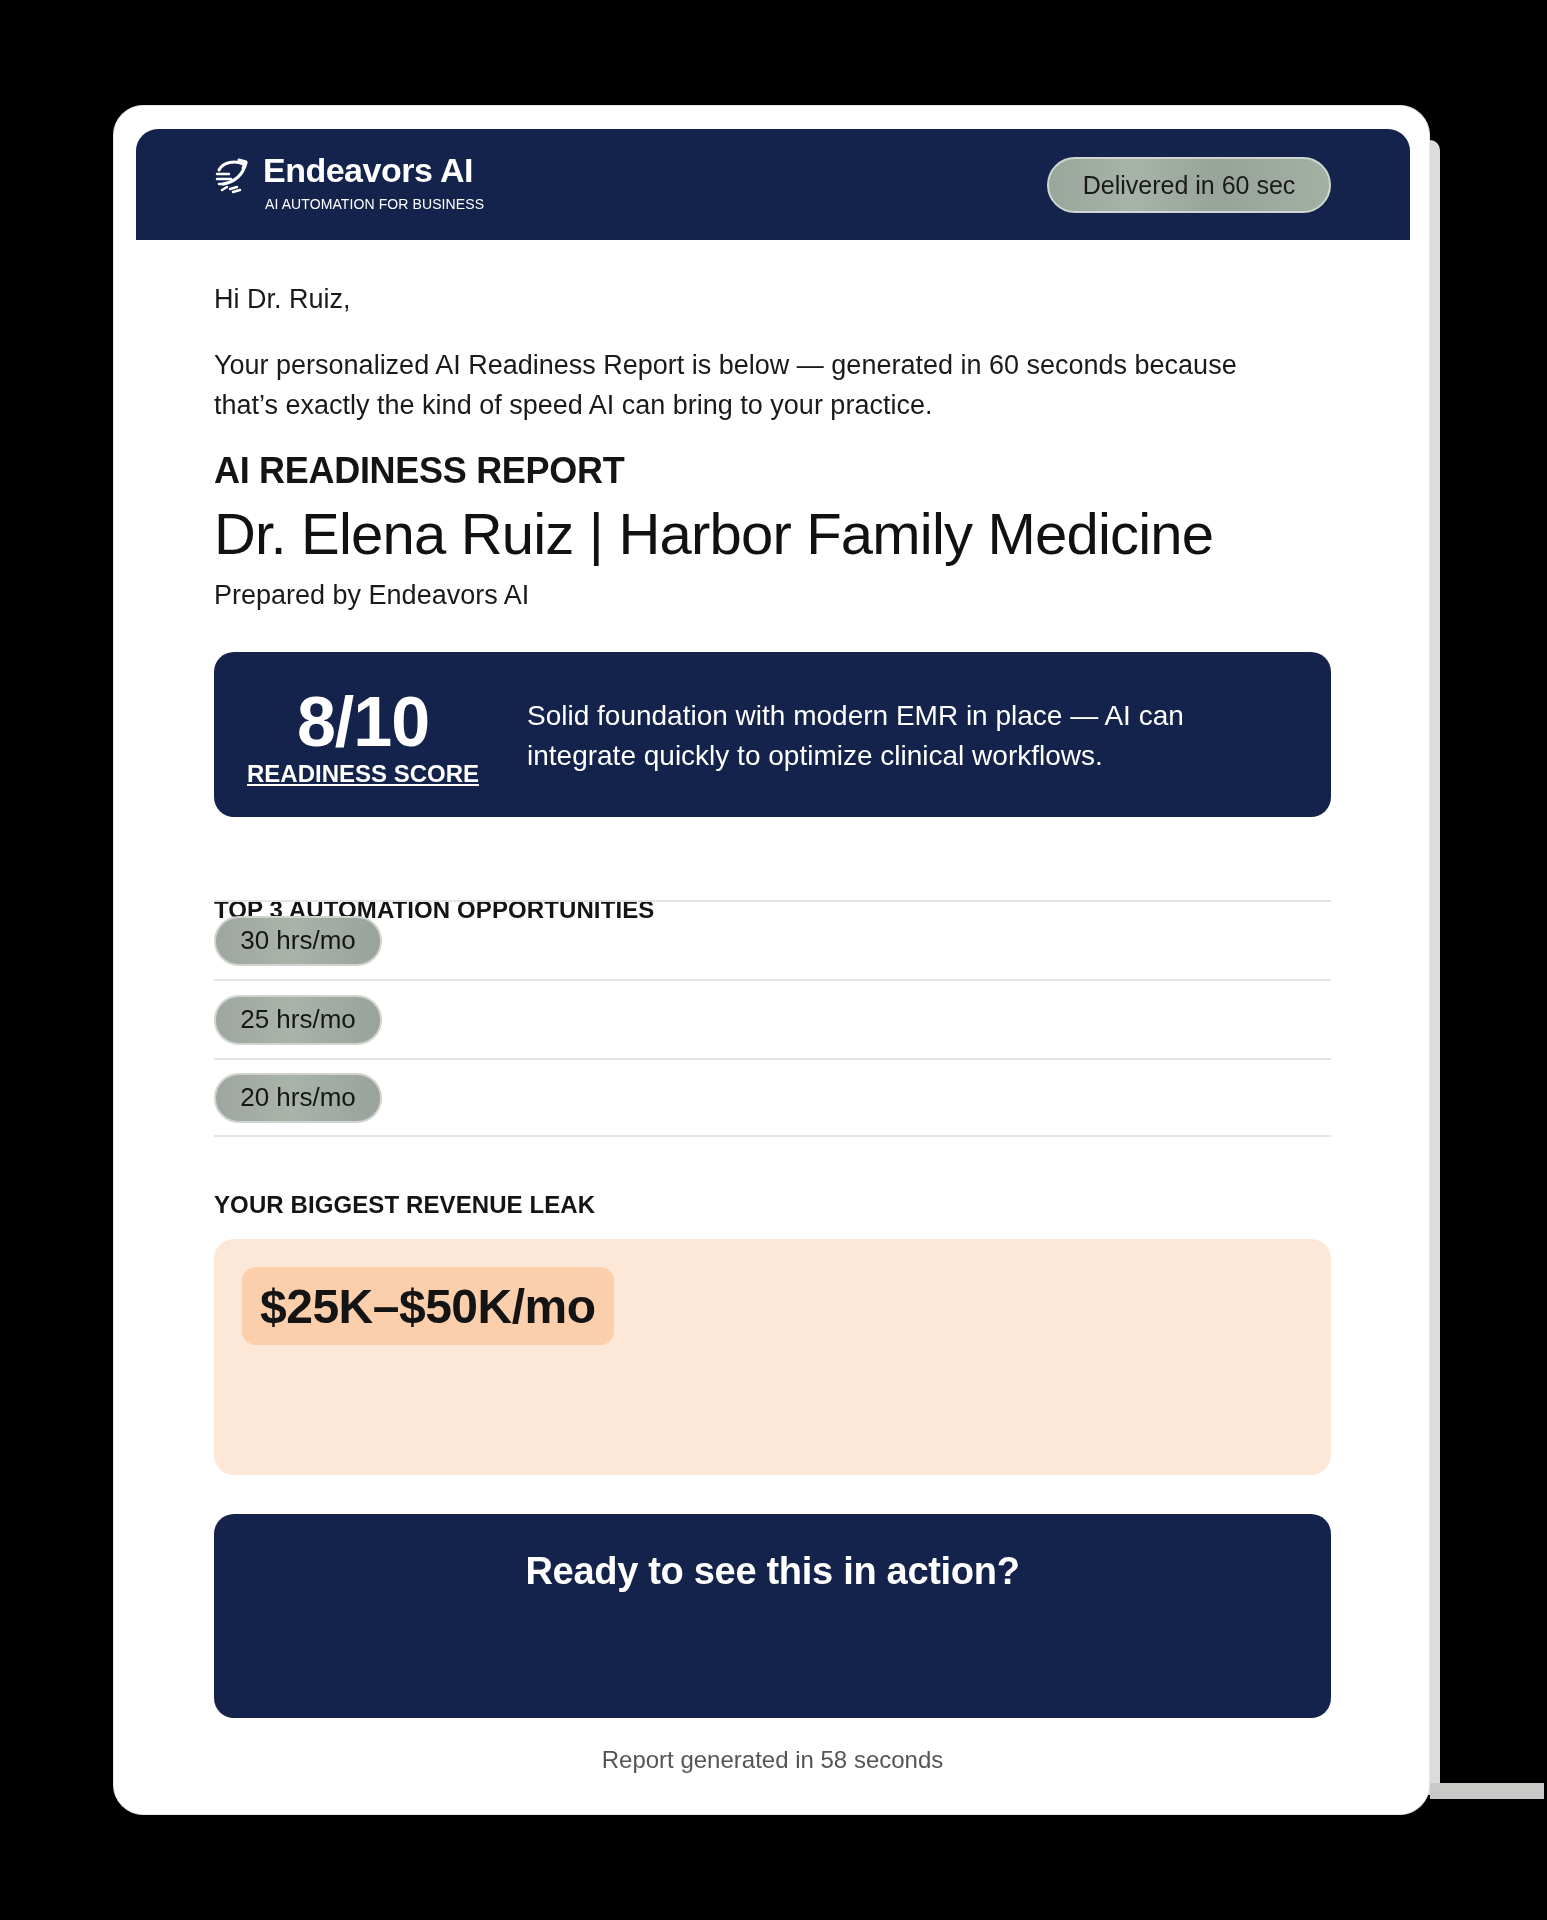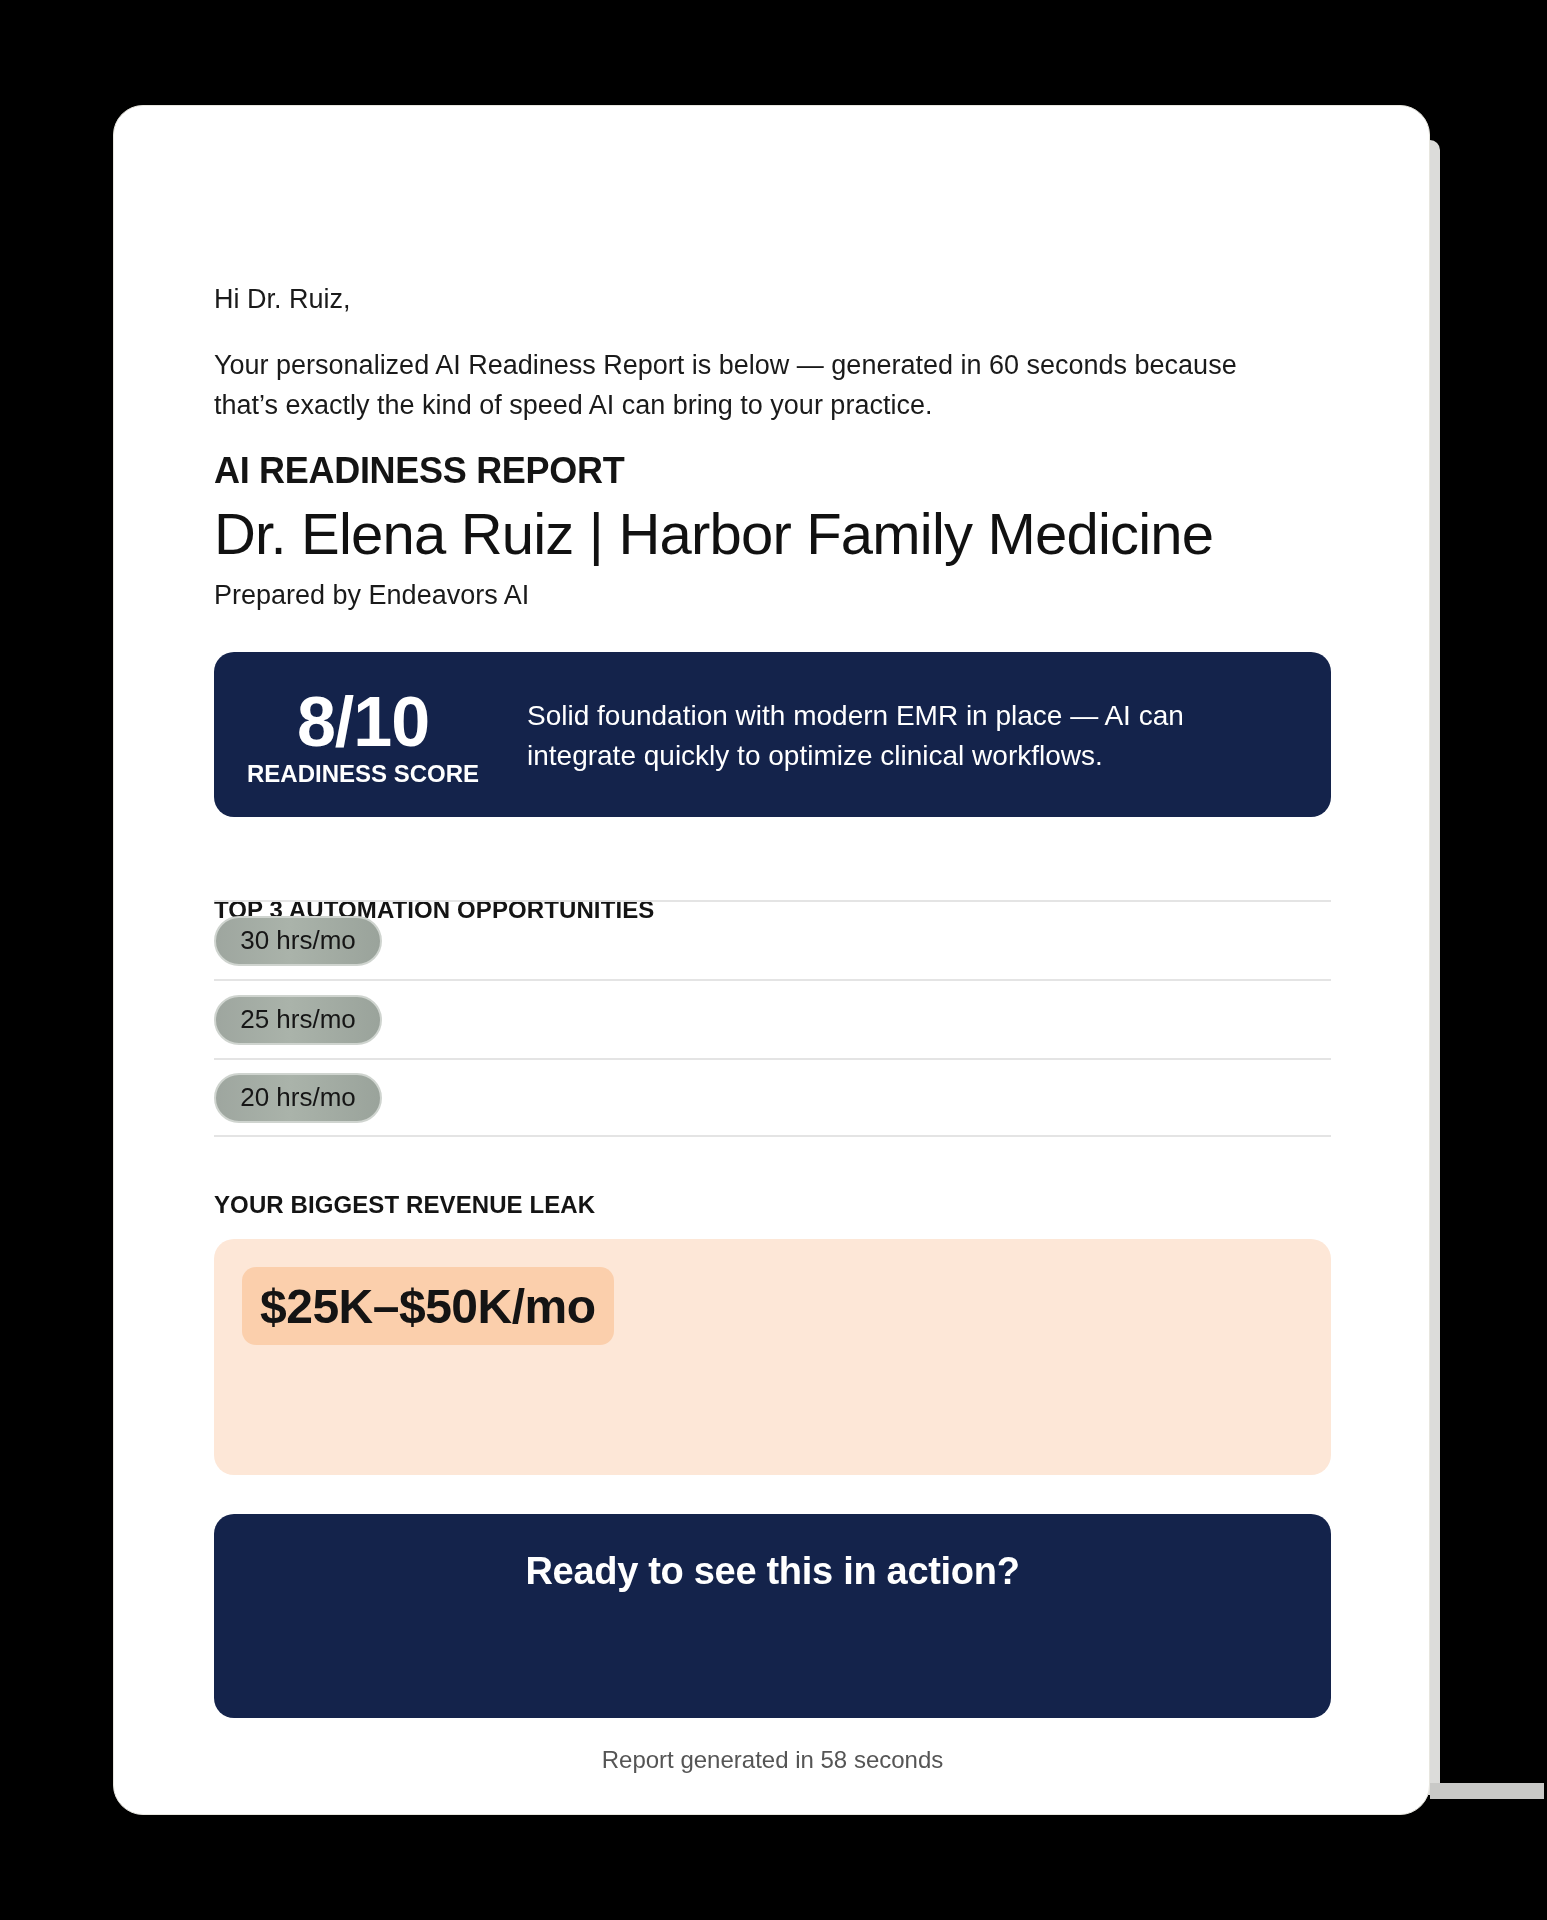--- a/index.html
+++ b/index.html
@@ -70,21 +70,21 @@
       position: absolute; top: 652px; left: 0; width: 1117px; height: 165px;
       background: #14234b; border-radius: 20px;
     }
     .score-col { position: absolute; left: 0; top: 0; width: 298px; height: 165px; text-align: center; }
     .score-value {
       position: absolute; left: 0; width: 298px; top: 30px;
       font-size: 70px; font-weight: 700; color: #ffffff; letter-spacing: -1px;
     }
     .score-label {
       position: absolute; left: 0; width: 298px; top: 108px;
-      font-size: 24px; font-weight: 700; color: #ffffff;
+      font-size: 24px; font-weight: 700; color: #ffffff; text-decoration: underline;
     }
     .score-text {
       position: absolute; left: 313px; top: 44px; width: 740px;
       font-size: 28px; line-height: 40px; color: #ffffff;
     }
 
     .section-heading {
       position: absolute; font-size: 24px; font-weight: 700; color: #141414; letter-spacing: 0.1px;
     }
     .opps { position: absolute; top: 900px; left: 0; width: 1117px; }
@@ -140,20 +140,34 @@
     }
   </style>
 </head>
 <body>
 
 <div class="stage">
   <div class="card-shadow-right"></div>
   <div class="card-shadow-strip"></div>
   <div class="card"></div>
 
+  <div class="header">
+    <svg class="logo-icon" viewBox="0 0 40 40">
+      <path d="M6 14 C10 6, 22 4, 30 8" stroke="#fff" stroke-width="3" fill="none" stroke-linecap="round"></path>
+      <path d="M26 4 L33 6 L30 12" stroke="#fff" stroke-width="3" fill="none" stroke-linecap="round" stroke-linejoin="round"></path>
+      <path d="M33 7 C30 18, 22 26, 10 28" stroke="#fff" stroke-width="3" fill="none" stroke-linecap="round"></path>
+      <line x1="4" y1="18" x2="16" y2="18" stroke="#fff" stroke-width="2.5" stroke-linecap="round"></line>
+      <line x1="4" y1="23" x2="18" y2="23" stroke="#fff" stroke-width="2.5" stroke-linecap="round"></line>
+      <line x1="6" y1="28" x2="12" y2="28" stroke="#fff" stroke-width="2.5" stroke-linecap="round"></line>
+      <path d="M9 34 L14 31 M17 33 L24 31 M20 36 L27 34" stroke="#fff" stroke-width="2.5" stroke-linecap="round"></path>
+    </svg>
+    <div class="brand-name">Endeavors AI</div>
+    <div class="brand-tagline">AI AUTOMATION FOR BUSINESS</div>
+    <div class="delivered-badge">Delivered in 60 sec</div>
+  </div>
 
   <div class="content">
     <div class="greeting">Hi Dr. Ruiz,</div>
     <div class="intro">Your personalized AI Readiness Report is below — generated in 60 seconds because that’s exactly the kind of speed AI can bring to your practice.</div>
 
     <div class="report-label">AI READINESS REPORT</div>
     <div class="report-title">Dr. Elena Ruiz | Harbor Family Medicine</div>
     <div class="prepared-by">Prepared by Endeavors AI</div>
 
     <div class="score-box">

